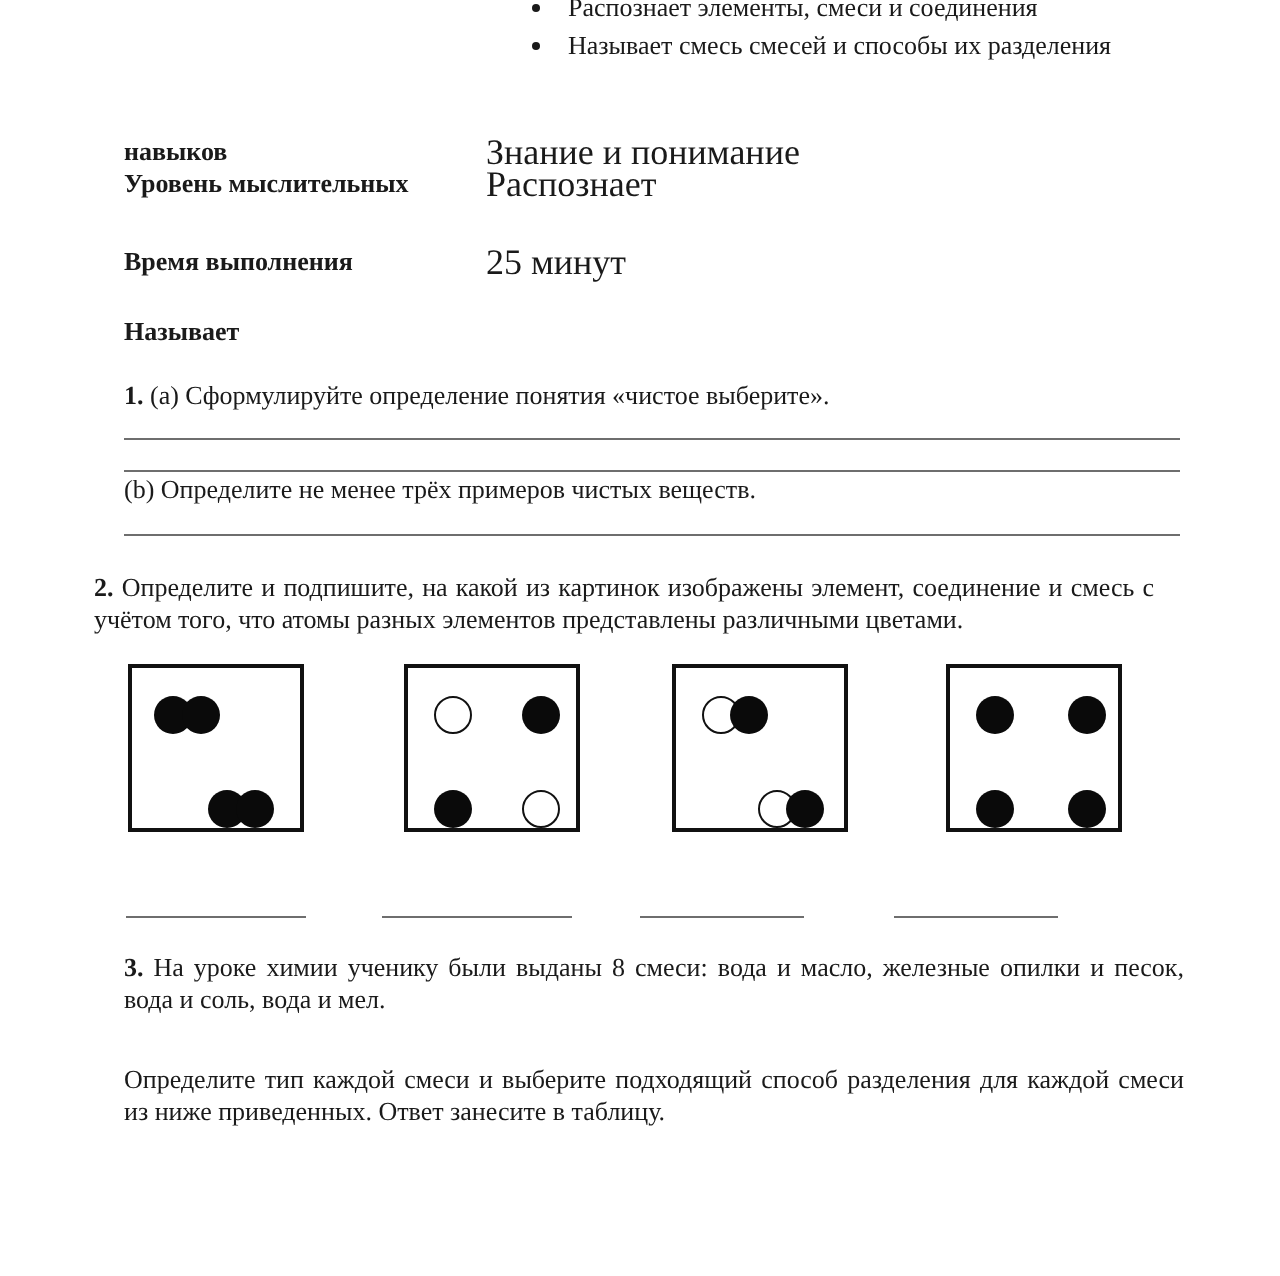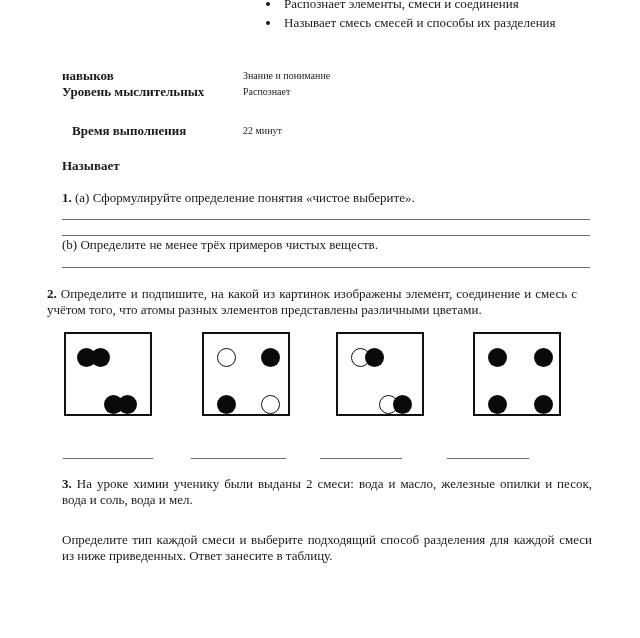--- a/index.html
+++ b/index.html
@@ -6,21 +6,21 @@
     body {
       width: 640px; height: 638px; position: relative; overflow: hidden;
       font-family: "Liberation Serif", "DejaVu Serif", serif;
       color: #1a1a1a; font-size: 13px;
     }
     .abs { position: absolute; }
     .bullets { left: 262px; top: -6px; margin: 0; padding: 0; list-style: none; }
     .bullets li { position: relative; padding-left: 22px; height: 19px; line-height: 19px; font-size: 13px; white-space: nowrap; }
     .bullets li .dot { position: absolute; left: 4px; top: 8px; width: 4px; height: 4px; border-radius: 50%; background: #1a1a1a; }
     .label-bold { font-weight: bold; font-size: 13px; line-height: 16px; }
-    .value { font-size: 10px; line-height: 16px; }
+    .value { font-size: 18px; line-height: 16px; }
     .line { position: absolute; height: 1px; background: #6e6e6e; }
     .para { font-size: 13px; line-height: 16px; text-align: justify; }
     .para .num { font-weight: bold; }
     .box { position: absolute; width: 88px; height: 84px; border: 2px solid #111; box-sizing: border-box; background: #fff; }
     .atom { position: absolute; width: 19px; height: 19px; border-radius: 50%; box-sizing: border-box; }
     .atom.black { background: #0a0a0a; }
     .atom.white { background: #fff; border: 1.5px solid #111; }
     .ansline { position: absolute; top: 458px; height: 1px; background: #6e6e6e; }
   </style>
 </head>
@@ -33,22 +33,22 @@
 
 <div class="abs label-bold" style="left:62px; top:68px;">
   <div>навыков</div>
   <div>Уровень мыслительных</div>
 </div>
 <div class="abs value" style="left:243px; top:68px;">
   <div>Знание и понимание</div>
   <div>Распознает</div>
 </div>
 
-<div class="abs label-bold" style="left:72px; top:123px;">Время выполнения</div>
-<div class="abs value" style="left:243px; top:123px;">22 минут</div>
+<div class="abs label-bold" style="left:62px; top:123px;">Время выполнения</div>
+<div class="abs value" style="left:243px; top:123px;">25 минут</div>
 
 <div class="abs label-bold" style="left:62px; top:158px;">Называет</div>
 
 <div class="abs para" style="left:62px; top:190px; width:530px;">
   <span class="num">1.</span>
   <span>(a) Сформулируйте определение понятия «чистое выберите».</span>
 </div>
 <div class="line" style="left:62px; top:219px; width:528px;"></div>
 <div class="line" style="left:62px; top:235px; width:528px;"></div>
 <div class="abs para" style="left:62px; top:237px; width:530px;">(b) Определите не менее трёх примеров чистых веществ.</div>
@@ -87,15 +87,15 @@
   <div class="atom black" style="left:59px; top:61px;"></div>
 </div>
 
 <div class="ansline" style="left:63px; width:90px;"></div>
 <div class="ansline" style="left:191px; width:95px;"></div>
 <div class="ansline" style="left:320px; width:82px;"></div>
 <div class="ansline" style="left:447px; width:82px;"></div>
 
 <div class="abs para" style="left:62px; top:476px; width:530px;">
   <span class="num">3.</span>
-  <span>На уроке химии ученику были выданы 2 смеси: вода и масло, железные опилки и песок, вода и соль, вода и мел.</span>
+  <span>На уроке химии ученику были выданы 8 смеси: вода и масло, железные опилки и песок, вода и соль, вода и мел.</span>
 </div>
 <div class="abs para" style="left:62px; top:532px; width:530px;">Определите тип каждой смеси и выберите подходящий способ разделения для каждой смеси из ниже приведенных. Ответ занесите в таблицу.</div>
 
 </body></html>

